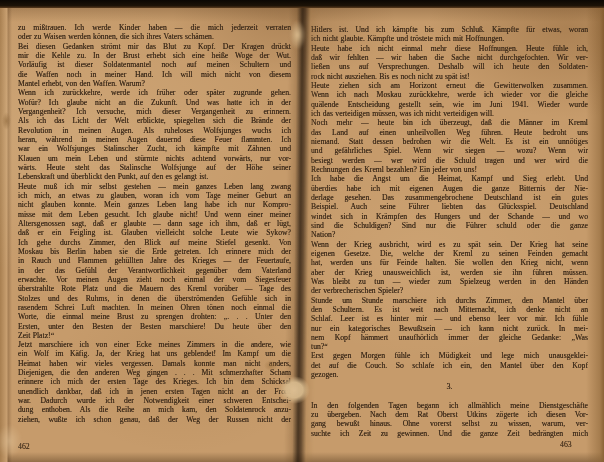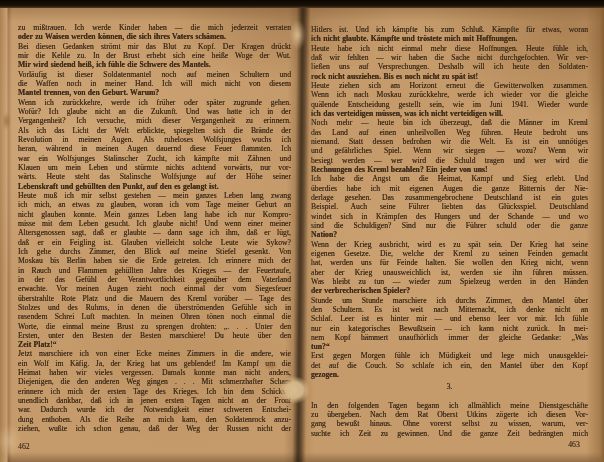--- a/index.html
+++ b/index.html
@@ -44,32 +44,32 @@
   .page-text{
     position:absolute;z-index:2;
     font-size:7.7px;line-height:9.33px;
     color:#3e2c1b;
     text-shadow:0 0 0.5px rgba(62,44,27,0.85);
     word-spacing:0.4px;
   }
   .left-text{left:18px;top:23px;width:273px;}
   .right-text{left:311px;top:25px;width:277px;}
   .line{text-align:justify;text-align-last:justify;white-space:normal;overflow:hidden;}
-  .line.flush{text-align-last:left;font-weight:bold;}
+  .line.flush{text-align-last:left;}
   .section-heading{
     text-align:center;line-height:9.3px;font-size:8.2px;
     margin-top:3px;margin-bottom:9px;
   }
   .pagenum{
     position:absolute;z-index:2;font-size:7.8px;color:#4a3520;
     font-family:"Liberation Serif","DejaVu Serif",serif;
     text-shadow:0 0 0.5px rgba(74,53,32,0.8);
   }
   .left-num{left:18px;top:442px;}
-  .right-num{left:560px;top:440px;width:28px;text-align:center;}
+  .right-num{left:560px;top:440px;width:28px;text-align:left;}
   
   .stain{position:absolute;border-radius:50%;}
   .stain-tape{
     left:279px;top:376px;width:31px;height:28px;z-index:5;
     background:radial-gradient(closest-side,#decia; , transparent);
     background:radial-gradient(closest-side,#dec094 0%,#d6b88b 55%,rgba(214,184,139,0) 100%);
     filter:blur(0.6px);opacity:0.96;
   }
   .stain-dot{
     left:264px;top:360px;width:14px;height:11px;z-index:3;
@@ -98,34 +98,33 @@
 <div id="shot">
   <div class="paper"></div>
   <div class="top-edge"></div>
   <div class="spine"></div>
 
   <div class="page-text left-text" id="left-lines">
       <div class="line">zu mißtrauen. Ich werde Kinder haben — die mich jederzeit verraten</div>
       <div class="line flush">oder zu Waisen werden können, die sich ihres Vaters schämen.</div>
       <div class="line">Bei diesen Gedanken strömt mir das Blut zu Kopf. Der Kragen drückt</div>
       <div class="line">mir die Kehle zu. In der Brust erhebt sich eine heiße Woge der Wut.</div>
-      <div class="line flush">Mir wird siedend heiß, ich fühle die Schwere des Mantels.</div>
       <div class="line">Vorläufig ist dieser Soldatenmantel noch auf meinen Schultern und</div>
       <div class="line">die Waffen noch in meiner Hand. Ich will mich nicht von diesem</div>
-      <div class="line flush">Mantel trennen, von den Geburt. Warum?</div>
+      <div class="line flush">Mantel erhebt, von den Waffen. Warum?</div>
       <div class="line">Wenn ich zurückkehre, werde ich früher oder später zugrunde gehen.</div>
       <div class="line">Wofür? Ich glaube nicht an die Zukunft. Und was hatte ich in der</div>
       <div class="line">Vergangenheit? Ich versuche, mich dieser Vergangenheit zu erinnern.</div>
       <div class="line">Als ich das Licht der Welt erblickte, spiegelten sich die Brände der</div>
       <div class="line">Revolution in meinen Augen. Als ruheloses Wolfsjunges wuchs ich</div>
       <div class="line">heran, während in meinen Augen dauernd diese Feuer flammten. Ich</div>
       <div class="line">war ein Wolfsjunges Stalinscher Zucht, ich kämpfte mit Zähnen und</div>
       <div class="line">Klauen um mein Leben und stürmte nichts achtend vorwärts, nur vor-</div>
       <div class="line">wärts. Heute steht das Stalinsche Wolfsjunge auf der Höhe seiner</div>
-      <div class="line flush">Lebenskraft und gehüllten den Punkt, auf den es gelangt ist.</div>
+      <div class="line flush">Lebenskraft und überblickt den Punkt, auf den es gelangt ist.</div>
       <div class="line">Heute muß ich mir selbst gestehen — mein ganzes Leben lang zwang</div>
       <div class="line">ich mich, an etwas zu glauben, woran ich vom Tage meiner Geburt an</div>
       <div class="line">nicht glauben konnte. Mein ganzes Leben lang habe ich nur Kompro-</div>
       <div class="line">misse mit dem Leben gesucht. Ich glaube nicht! Und wenn einer meiner</div>
       <div class="line">Altersgenossen sagt, daß er glaubte — dann sage ich ihm, daß er lügt,</div>
       <div class="line">daß er ein Feigling ist. Glauben vielleicht solche Leute wie Sykow?</div>
       <div class="line">Ich gehe durchs Zimmer, den Blick auf meine Stiefel gesenkt. Von</div>
       <div class="line">Moskau bis Berlin haben sie die Erde getreten. Ich erinnere mich der</div>
       <div class="line">in Rauch und Flammen gehüllten Jahre des Krieges — der Feuertaufe,</div>
       <div class="line">in der das Gefühl der Verantwortlichkeit gegenüber dem Vaterland</div>

